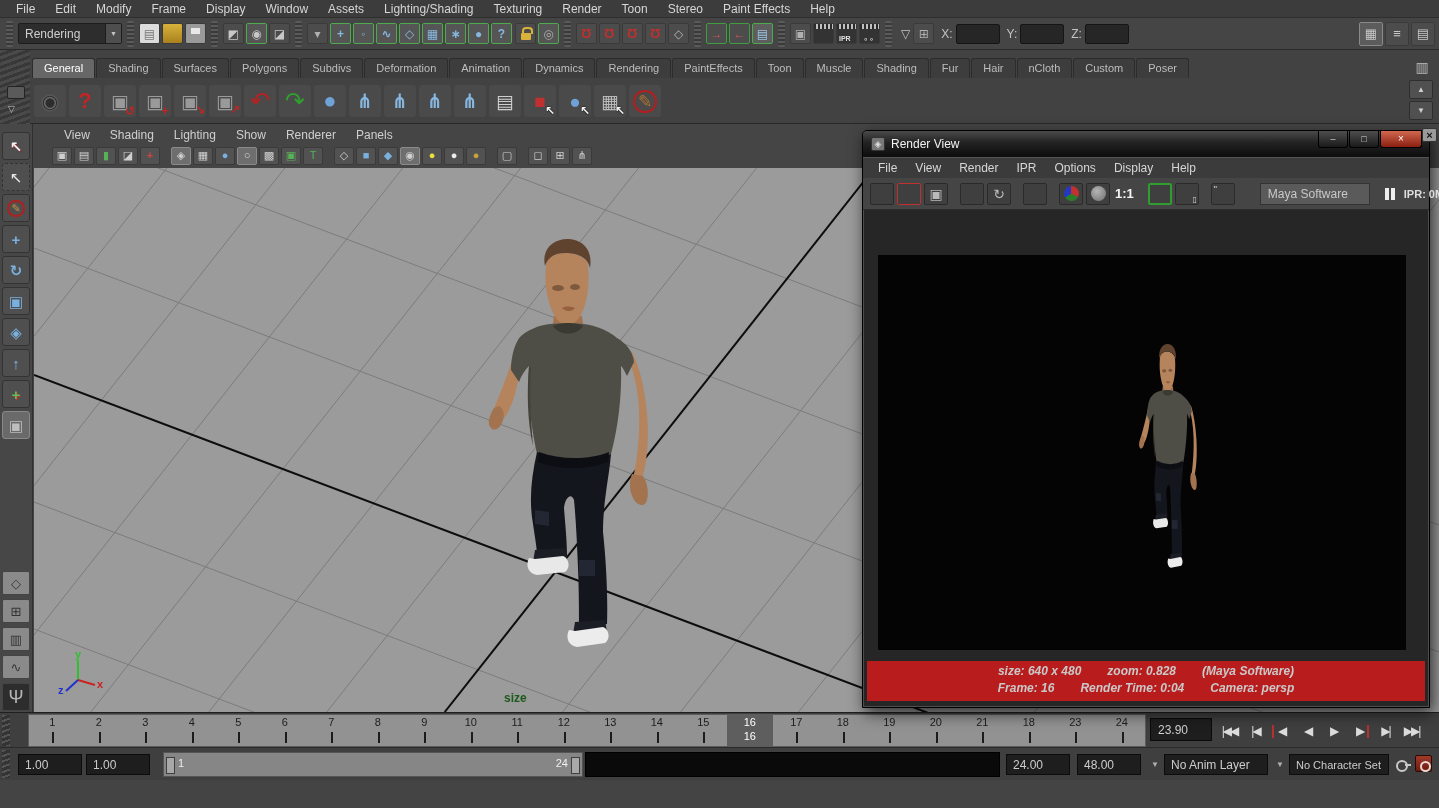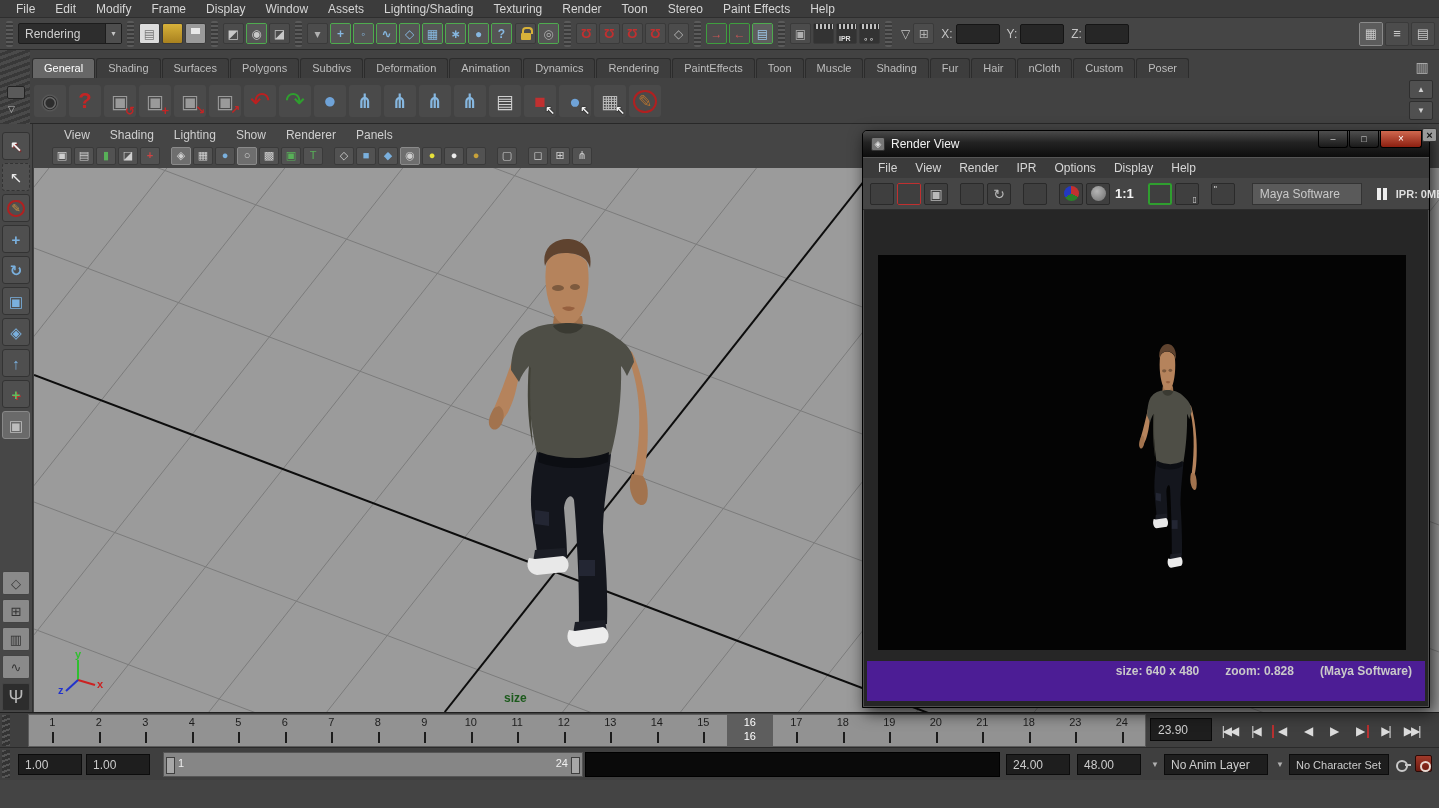--- a/index.html
+++ b/index.html
@@ -130,29 +130,29 @@
   .rvico.sel{outline:1px solid #c03030;outline-offset:-1px;}
   .rvico.green{outline:2px solid #2f9e2f;outline-offset:-2px;}
   .rvico.trash::after{content:"▯";position:absolute;right:1px;bottom:0;font-size:8px;color:#ccc;}
   .rvico.quote::after{content:"\"";position:absolute;left:2px;top:0;font-size:9px;color:#ddd;}
   .rvico.rgb i,.rvico.alpha i{display:block;width:15px;height:15px;border-radius:50%;font-size:0;}
   .rvico.rgb i{background:conic-gradient(#c23030 0 33%,#2a7e2a 33% 66%,#2339c0 66%);}
   .rvico.alpha i{background:radial-gradient(circle at 40% 35%,#b5b5b5,#6e6e6e);}
   .rvico.txt{background:none;border:none;width:auto;padding:0 2px;}
   .rvico.txt i{color:#f4f4f4;font-weight:bold;font-size:13px;}
   .rvico.dimtxt i{color:#b9b9b9;font-size:14px;}
-  .rv-renderer{margin-left:14px;width:110px;height:22px;background:#5a5a5a;border:1px solid #333;color:#c9c9c9;font-size:12px;display:flex;align-items:center;padding-left:7px;flex:none;}
+  .rv-renderer{margin-left:22px;width:110px;height:22px;background:#5a5a5a;border:1px solid #333;color:#c9c9c9;font-size:12px;display:flex;align-items:center;padding-left:7px;flex:none;}
   .rv-pause{margin-left:10px;position:relative;width:14px;height:14px;flex:none;}
   .rv-pause::before,.rv-pause::after{content:"";position:absolute;top:1px;width:4px;height:12px;background:#ededed;}
   .rv-pause::before{left:2px;}.rv-pause::after{left:8px;}
   .rv-iprlabel{color:#dedede;font-size:11px;font-weight:bold;margin-left:4px;flex:none;}
   .rv-content{position:absolute;top:80px;left:4px;right:4px;bottom:48px;background:#262626;}
   .rv-image{position:absolute;left:11px;top:44px;width:528px;height:395px;background:#040404;}
   .rv-image svg{position:absolute;left:251px;top:84px;width:78px;height:236px;}
-  .rv-status{position:absolute;left:4px;right:4px;bottom:6px;height:40px;background:#4c1d95;text-align:right;color:#c9c9c9;font-size:12px;font-weight:bold;}
+  .rv-status{position:absolute;left:4px;right:4px;bottom:6px;height:40px;background:#b91c1c;text-align:center;color:#c9c9c9;font-size:12px;font-weight:bold;font-style:italic;}
   .rv-status .row{margin-top:3px;}
   .rv-status span{margin:0 13px;}
 
   #bg-close{position:absolute;right:2px;top:128px;width:15px;height:14px;background:#9a9a9a;border:1px solid #333;border-radius:2px;color:#151515;font-size:11px;font-weight:bold;text-align:center;line-height:13px;z-index:10;}
 
   
   #timeline{position:absolute;left:0;top:712px;width:100%;height:35px;background:#3f3f3f;border-top:1px solid #1f1f1f;}
   #timeline .handle{position:absolute;left:2px;top:2px;width:8px;height:31px;background:repeating-linear-gradient(160deg,#555 0 2px,#333 2px 5px);}
   #ruler{position:absolute;left:28px;top:1px;width:1118px;height:33px;background:#929292;border:1px solid #5c5c5c;display:flex;}
   .fcell{position:relative;flex:1;display:flex;flex-direction:column;align-items:center;color:#1d1d1d;font-size:11px;}
@@ -707,20 +707,23 @@
       <div class="rv-image">
         <svg viewBox="0 0 215 430" preserveAspectRatio="none">
             <use href="#man-fig"></use>
           </svg>
       </div>
     </div>
     <div class="rv-status">
       <div class="row">
         <span>size: 640 x 480</span><span>zoom: 0.828</span><span>(Maya Software)</span>
       </div>
+      <div class="row">
+        <span>Frame: 16</span><span>Render Time: 0:04</span><span>Camera: persp</span>
+      </div>
     </div>
   </div>
 
   <span id="bg-close">×</span>
 
   <div id="timeline">
     <div class="handle"></div>
     <div id="ruler">
 
     <span class="fcell">

